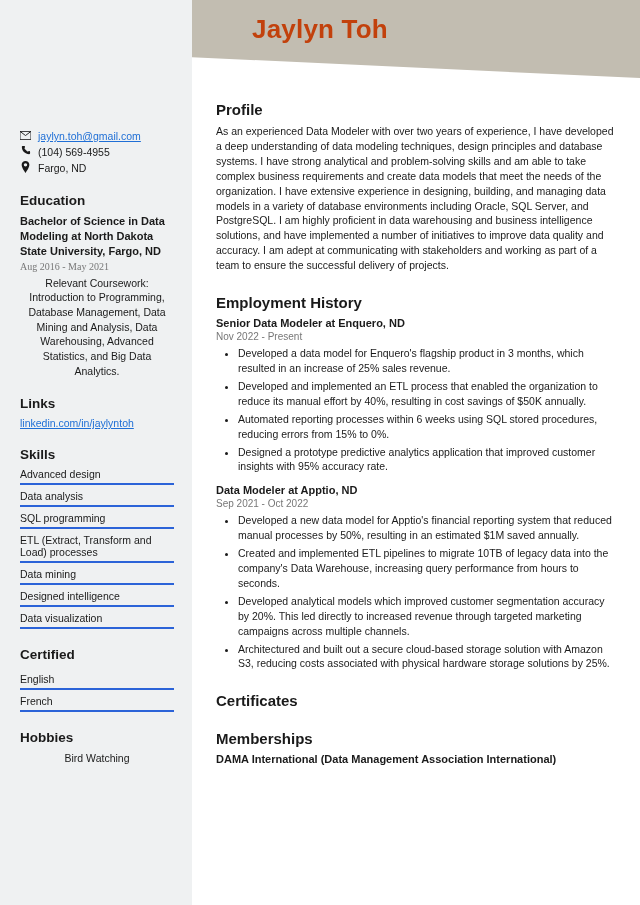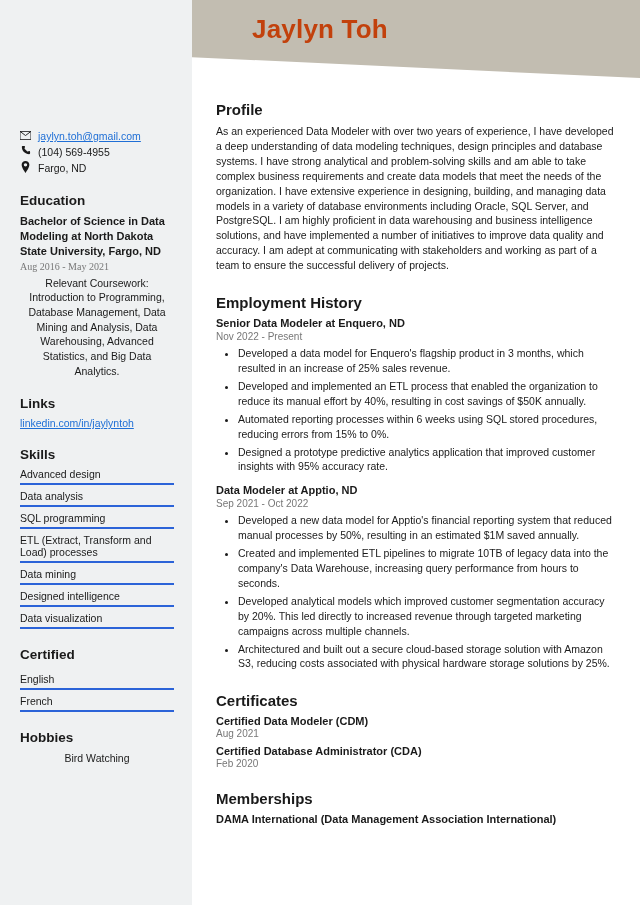--- a/index.html
+++ b/index.html
@@ -177,24 +177,18 @@
         <div class="job-dates">Sep 2021 - Oct 2022</div>
         <ul class="bullets">
           <li>Developed a new data model for Apptio's financial reporting system that reduced manual processes by 50%, resulting in an estimated $1M saved annually.</li>
           <li>Created and implemented ETL pipelines to migrate 10TB of legacy data into the company's Data Warehouse, increasing query performance from hours to seconds.</li>
           <li>Developed analytical models which improved customer segmentation accuracy by 20%. This led directly to increased revenue through targeted marketing campaigns across multiple channels.</li>
           <li>Architectured and built out a secure cloud-based storage solution with Amazon S3, reducing costs associated with physical hardware storage solutions by 25%.</li>
         </ul>
       </div>
 
     <div class="section-title">Certificates</div>
-    <div id="certs">
-        <div class="cert-title first">Certified Data Modeler (CDM)</div>
-        <div class="cert-date">Aug 2021</div>
-        <div class="cert-title">Certified Database Administrator (CDA)</div>
-        <div class="cert-date">Feb 2020</div>
-      </div>
 
     <div class="section-title">Memberships</div>
     <div class="cert-title first">DAMA International (Data Management Association International)</div>
 
   </main>
 </div>
 
 </body></html>

